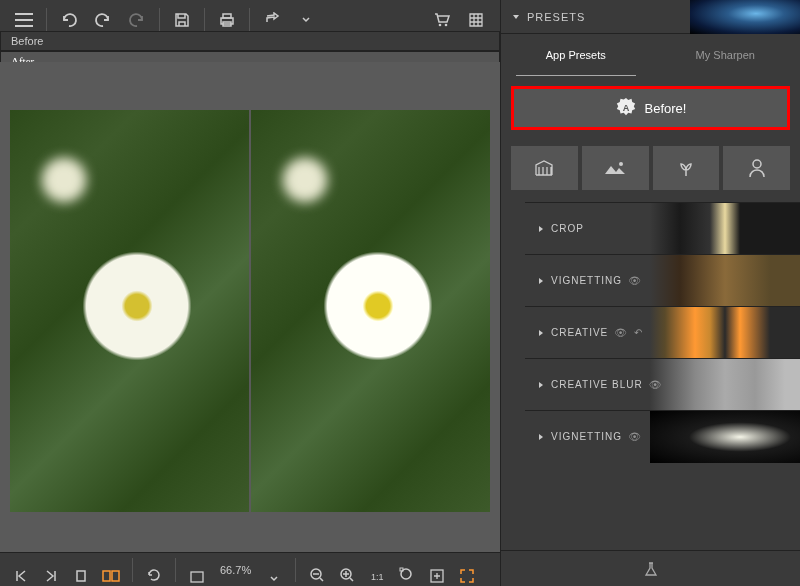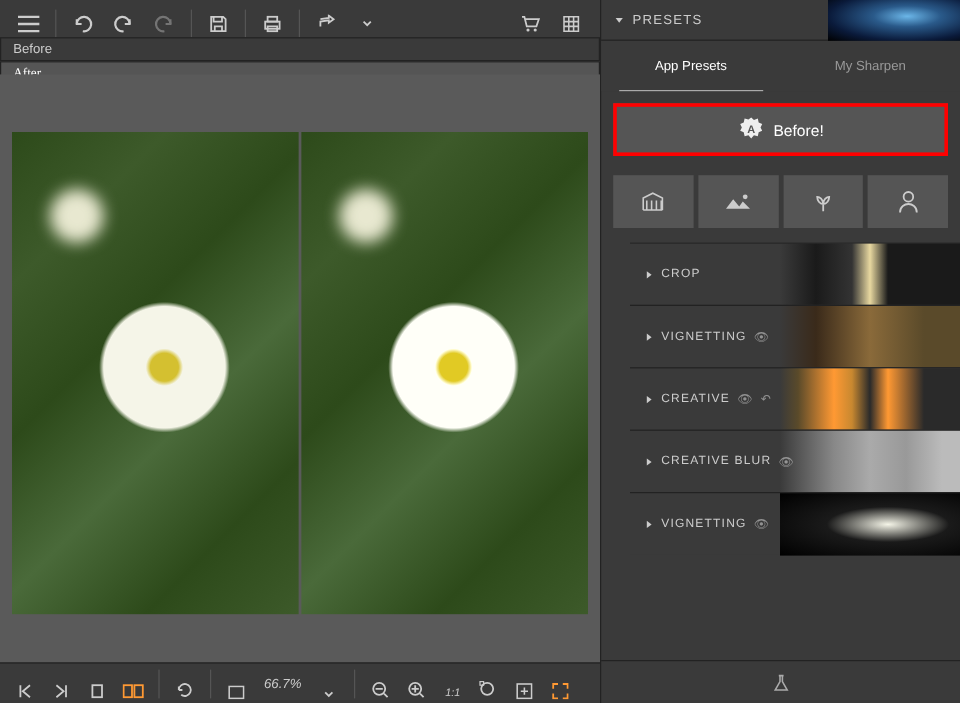--- a/index.html
+++ b/index.html
@@ -11,21 +11,21 @@
 .spacer { flex: 1; }
 .before-after-labels { height: 22px; display: flex; justify-content: center; background: #5a5a5a; flex-direction: column; }
 .ba-label { font-size: 11px; color: #ccc; padding: 3px 10px; background: #3a3a3a; border: 1px solid #222; }
 .ba-label.active { background: #555; color: #fff; font-family: Liberation Serif, serif; }
 .image-area { flex: 1; display: flex; background: #5a5a5a; padding: 48px 10px 40px 10px; gap: 2px; }
 .image-half { flex: 1; position: relative; overflow: hidden; }
 .flower-img { width: 100%; height: 100%; background: linear-gradient(135deg, #2d4a1a 0%, #3d5a2a 20%, #2d4a1a 40%, #4a6a3a 60%, #2d4a1a 80%, #3d5a2a 100%); position: relative; }
 .flower-img::before { content: ''; position: absolute; left: 30%; top: 35%; width: 110px; height: 110px; background: radial-gradient(circle, #d4c030 0%, #d4c030 15%, #f5f5e8 20%, #f5f5e8 65%, transparent 70%); border-radius: 50%; }
 .flower-img::after { content: ''; position: absolute; left: 10%; top: 10%; width: 60px; height: 60px; background: radial-gradient(circle, #e8e8d0 0%, #e8e8d0 50%, transparent 55%); border-radius: 50%; filter: blur(6px); }
 .image-half.after .flower-img::before { filter: contrast(1.15); }
-.bottom-toolbar { height: 34px; background: #3a3a3a; border-top: 1px solid #222; display: flex; align-items: center; padding: 0 8px; gap: 4px; color: #ccc; font-size: 11px; font-style: italic; }
+.bottom-toolbar { height: 34px; background: #3a3a3a; border-top: 1px solid #222; display: flex; align-items: center; padding: 0 8px; gap: 4px; color: #ccc; font-size: 11px; }
 .bt-btn { width: 26px; height: 26px; display: flex; align-items: flex-end; justify-content: center; cursor: pointer; color: #ccc; }
 .bt-btn.active { color: #ff9933; }
 .zoom-val { padding: 0 6px; }
 
 .right-pane { width: 300px; height: 586px; background: #3a3a3a; display: flex; flex-direction: column; border-left: 1px solid #222; }
 .presets-header { height: 34px; display: flex; align-items: center; padding: 0 10px; color: #ccc; font-size: 11px; letter-spacing: 1px; border-bottom: 1px solid #222; position: relative; }
 .genie-lamp { position: absolute; right: 0; top: 0; width: 110px; height: 34px; background: radial-gradient(ellipse at 60% 40%, #6bb6e8 0%, #2a5a8a 30%, #0a1a3a 70%, #000 100%); }
 .presets-header span { z-index: 1; }
 .tabs { height: 42px; display: flex; background: #3a3a3a; }
 .tab { flex: 1; display: flex; align-items: center; justify-content: center; font-size: 11px; color: #999; cursor: pointer; position: relative; }

